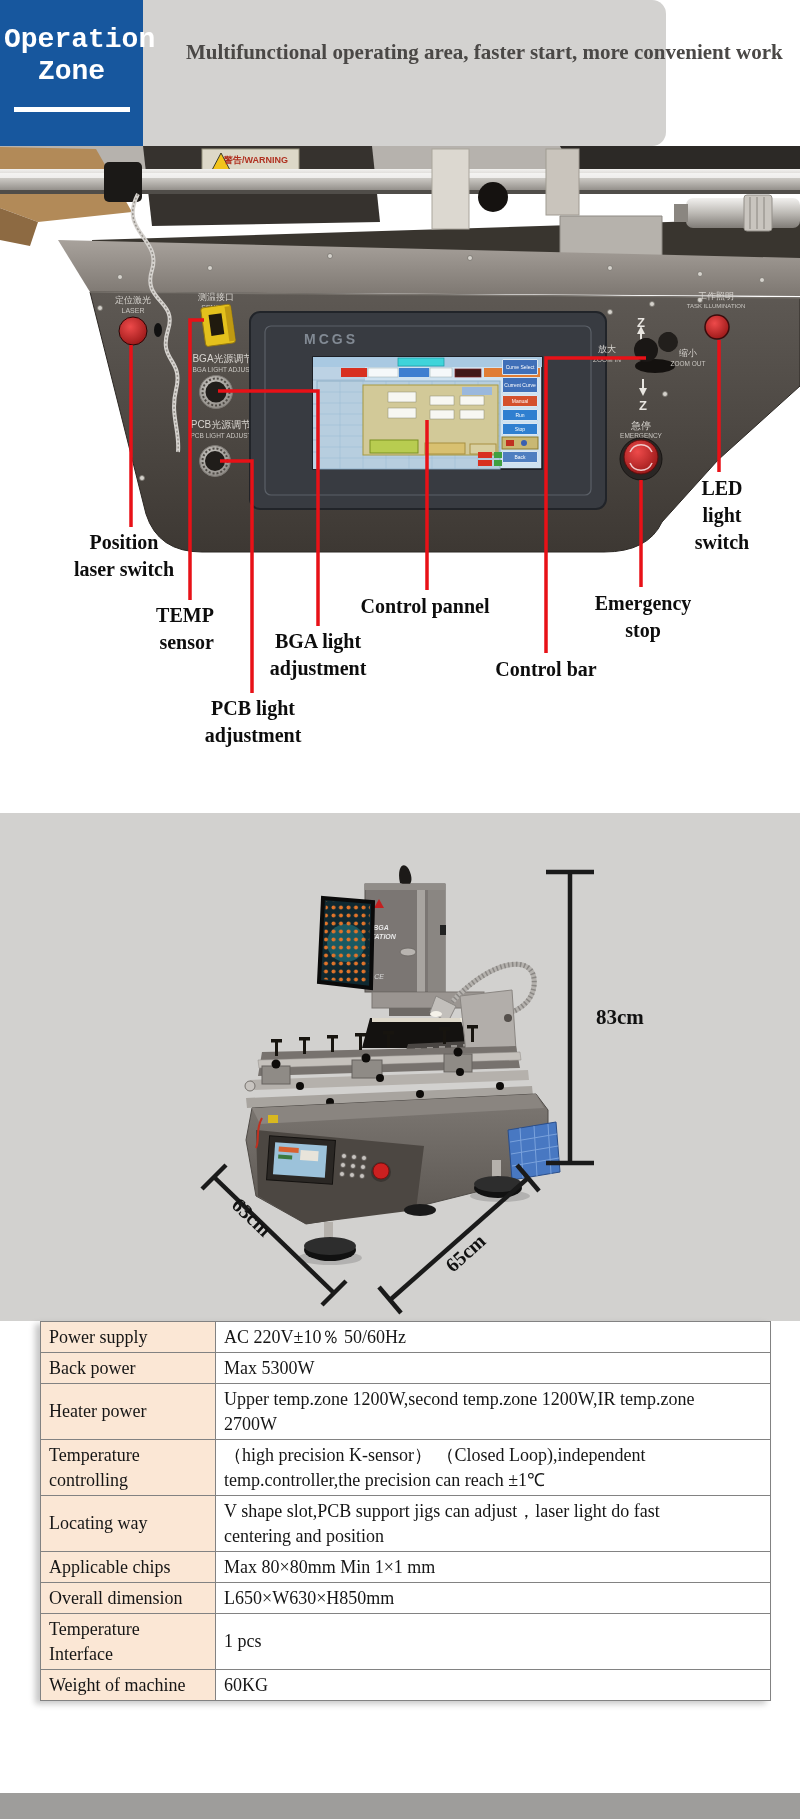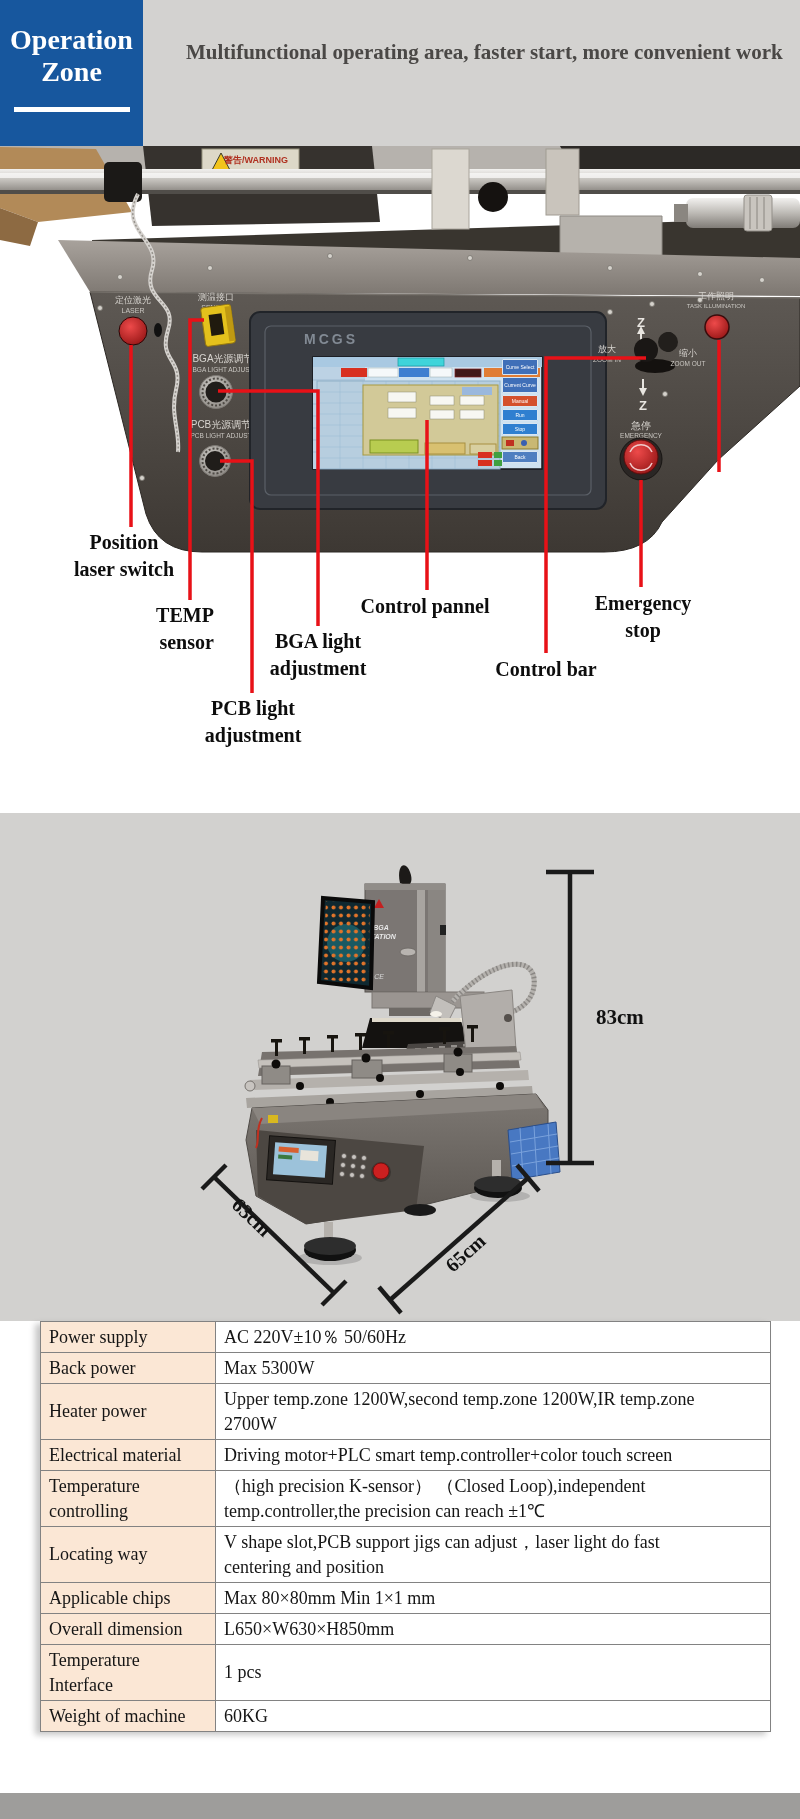--- a/index.html
+++ b/index.html
@@ -1,21 +1,21 @@
 <!DOCTYPE html>
 <html><head>
 <meta charset="utf-8">
 <style>
   html,body{margin:0;padding:0;background:#fff;}
   .page{position:relative;width:800px;height:1819px;background:#ffffff;overflow:hidden;
         font-family:"Liberation Serif",serif;}
   
-  .band1{position:absolute;left:0;top:0;width:800px;height:146px;background:#d3d2d0;}
+  .band1{position:absolute;left:0;top:0;width:666px;height:146px;background:#d3d2d0;border-radius:14px;}
   .bluebox{position:absolute;background:#17579e;color:#ffffff;}
-  .bluebox.b1{left:0;top:0;width:143px;height:146px;}
+  .bluebox.b1{left:0;top:0;width:143px;height:146px;font-family:Liberation Mono, monospace;}
   .bluebox.b2{left:0;top:818px;width:143px;height:142px;}
   .bluebox .ttl{position:absolute;left:0;right:0;top:24px;text-align:center;
       font-weight:bold;font-size:28px;line-height:32px;padding:0 4px;}
   .bluebox .ul{position:absolute;left:14px;width:116px;height:5px;background:#ffffff;}
   .bluebox.b1 .ul{bottom:34px;}
   .bluebox.b2 .ul{bottom:30px;}
   .desc{position:absolute;left:186px;top:36px;width:600px;font-weight:bold;
         font-size:21px;line-height:32px;color:#4a4846;}
   
   .ph1{position:absolute;left:0;top:146px;width:800px;height:667px;}
@@ -263,20 +263,22 @@
   <div class="co" style="left:185px;top:602px;text-align:right;">TEMP
 sensor</div>
   <div class="co" style="left:318px;top:628px;">BGA light
 adjustment</div>
   <div class="co" style="left:253px;top:695px;">PCB light
 adjustment</div>
   <div class="co" style="left:425px;top:593px;">Control pannel</div>
   <div class="co" style="left:546px;top:656px;">Control bar</div>
   <div class="co" style="left:643px;top:590px;">Emergency
 stop</div>
+  <div class="co" style="left:722px;top:475px;">LED light
+switch</div>
 
   <div class="ph2">
     <svg width="800" height="508" viewBox="0 813 800 508">
       <defs>
         <pattern id="dotsO" patternUnits="userSpaceOnUse" width="7.5" height="8">
           <circle cx="3.5" cy="3.5" r="2" fill="#e0742a"></circle>
         </pattern>
         <linearGradient id="gBase" x1="0" y1="0" x2="0" y2="1">
           <stop offset="0" stop-color="#7d7873"></stop>
             <stop offset="1" stop-color="#5a5550"></stop>
@@ -437,24 +439,20 @@
         </tr>
       <tr class="s">
           <td class="lab">Back power</td>
           <td class="val">Max 5300W</td>
         </tr>
       <tr class="t">
           <td class="lab">Heater power</td>
           <td class="val">Upper temp.zone 1200W,second temp.zone 1200W,IR temp.zone
 2700W</td>
         </tr>
-      <tr class="s">
-          <td class="lab">Electrical material</td>
-          <td class="val">Driving motor+PLC smart temp.controller+color touch screen</td>
-        </tr>
       <tr class="t">
           <td class="lab">Temperature controlling</td>
           <td class="val">（high precision K-sensor） （Closed Loop),independent
 temp.controller,the precision can reach ±1℃</td>
         </tr>
       <tr class="t">
           <td class="lab">Locating way</td>
           <td class="val">V shape slot,PCB support jigs can adjust，laser light do fast
 centering and position</td>
         </tr>

